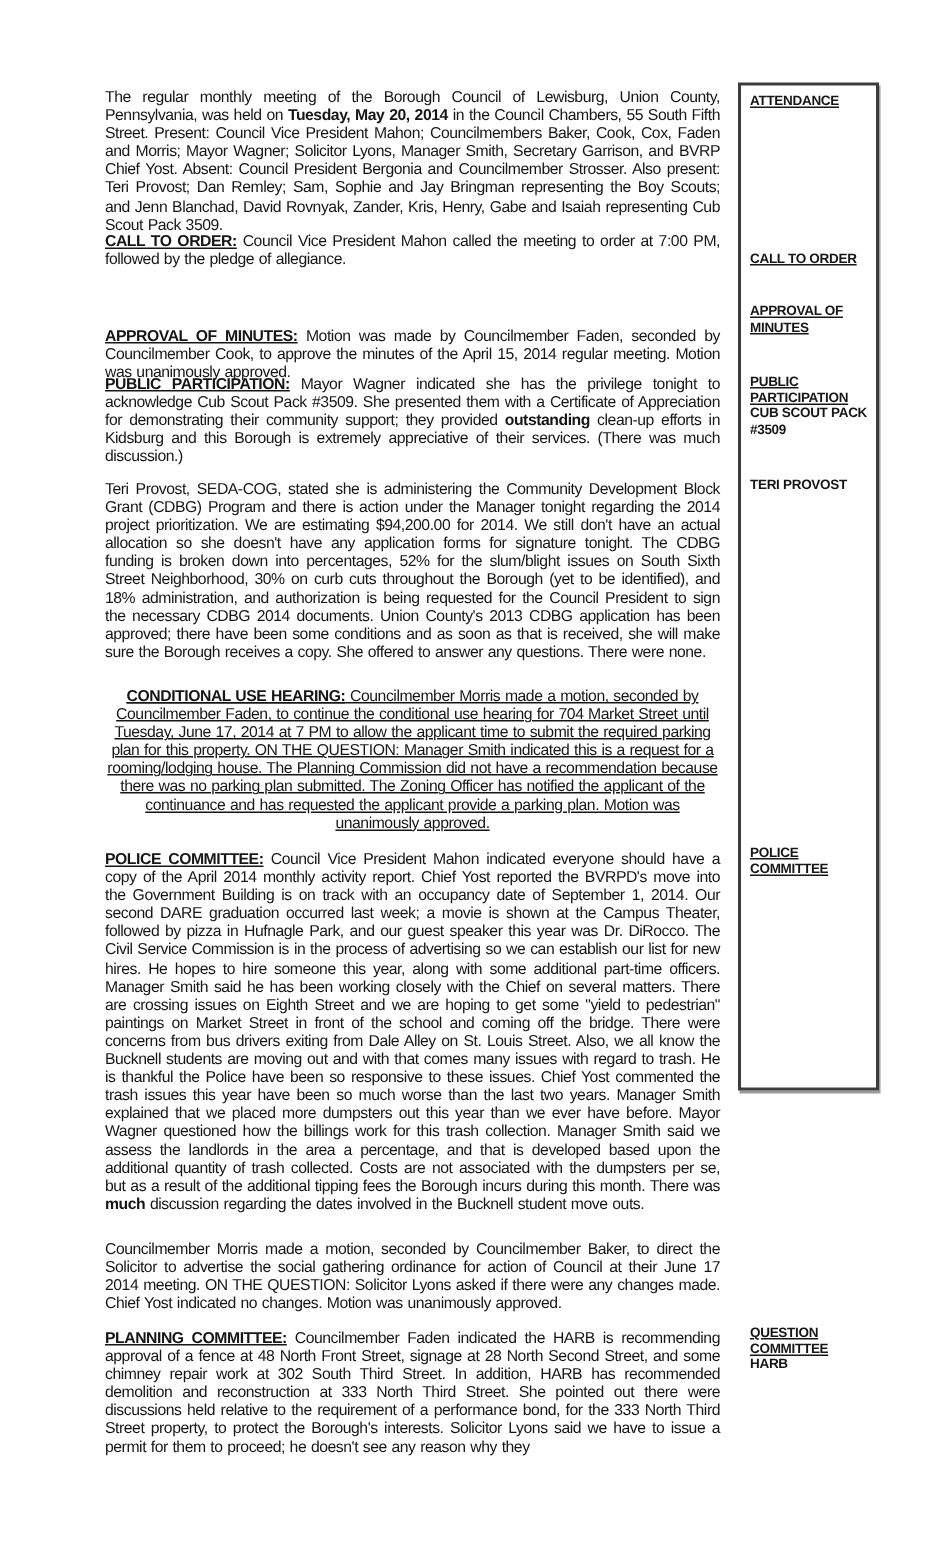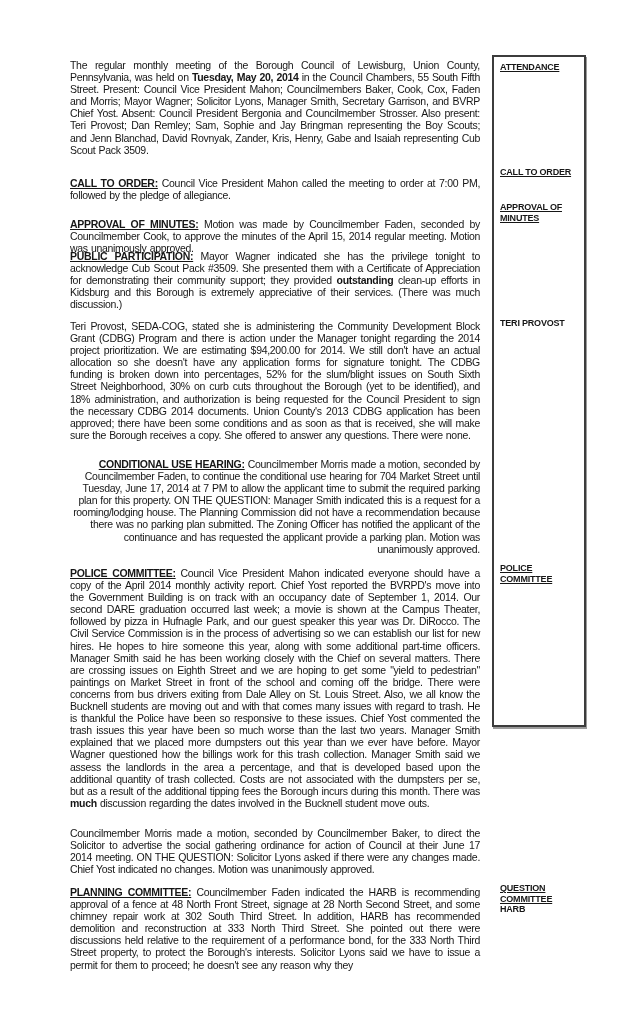--- a/index.html
+++ b/index.html
@@ -22,21 +22,21 @@
     position: absolute;
     left: 0;
     width: 410px;
     margin: 0;
     font-size: 10.5px;
     line-height: 12.1px;
     letter-spacing: -0.3px;
     word-spacing: 0.5px;
   }
   .jst { text-align: justify; }
-  .lft { text-align: right; }
+  .lft { text-align: center; text-decoration: underline; }
   .b { font-weight: 700; }
   .h { font-weight: 700; text-decoration: underline; }
   .margin-box {
     position: absolute;
     left: 492px;
     top: 55px;
     width: 94px;
     height: 672px;
     box-sizing: border-box;
     border: 2px solid #3c3c3c;
@@ -59,21 +59,21 @@
 </style>
 </head>
 <body>
 
 <div class="page">
 
   <div class="text-col">
 
     <p class="para jst" style="top:59px"><span>The regular monthly meeting of the Borough Council of Lewisburg, Union County, Pennsylvania, was held on </span><span class="b">Tuesday, May 20, 2014</span><span> in the Council Chambers, 55 South Fifth Street. Present: Council Vice President Mahon; Councilmembers Baker, Cook, Cox, Faden and Morris; Mayor Wagner; Solicitor Lyons, Manager Smith, Secretary Garrison, and BVRP Chief Yost. Absent: Council President Bergonia and Councilmember Strosser. Also present: Teri Provost; Dan Remley; Sam, Sophie and Jay Bringman representing the Boy Scouts; and Jenn Blanchad, David Rovnyak, Zander, Kris, Henry, Gabe and Isaiah representing Cub Scout Pack 3509.</span></p>
 
-    <p class="para jst" style="top:177px"><span class="h">CALL TO ORDER:</span><span> Council Vice President Mahon called the meeting to order at 7:00 PM, followed by the pledge of allegiance.</span></p>
+    <p class="para jst" style="top:155px"><span class="h">CALL TO ORDER:</span><span> Council Vice President Mahon called the meeting to order at 7:00 PM, followed by the pledge of allegiance.</span></p>
 
     <p class="para jst" style="top:218px"><span class="h">APPROVAL OF MINUTES:</span><span> Motion was made by Councilmember Faden, seconded by Councilmember Cook, to approve the minutes of the April 15, 2014 regular meeting. Motion was unanimously approved.</span></p>
 
     <p class="para jst" style="top:250px"><span class="h">PUBLIC PARTICIPATION:</span><span> Mayor Wagner indicated she has the privilege tonight to acknowledge Cub Scout Pack #3509. She presented them with a Certificate of Appreciation for demonstrating their community support; they provided </span><span class="b">outstanding</span><span> clean-up efforts in Kidsburg and this Borough is extremely appreciative of their services. (There was much discussion.)</span></p>
 
     <p class="para jst" style="top:320px"><span>Teri Provost, SEDA-COG, stated she is administering the Community Development Block Grant (CDBG) Program and there is action under the Manager tonight regarding the 2014 project prioritization. We are estimating $94,200.00 for 2014. We still don't have an actual allocation so she doesn't have any application forms for signature tonight. The CDBG funding is broken down into percentages, 52% for the slum/blight issues on South Sixth Street Neighborhood, 30% on curb cuts throughout the Borough (yet to be identified), and 18% administration, and authorization is being requested for the Council President to sign the necessary CDBG 2014 documents. Union County's 2013 CDBG application has been approved; there have been some conditions and as soon as that is received, she will make sure the Borough receives a copy. She offered to answer any questions. There were none.</span></p>
 
     <p class="para lft" style="top:458px"><span class="h">CONDITIONAL USE HEARING:</span><span> Councilmember Morris made a motion, seconded by Councilmember Faden, to continue the conditional use hearing for 704 Market Street until Tuesday, June 17, 2014 at 7 PM to allow the applicant time to submit the required parking plan for this property. ON THE QUESTION: Manager Smith indicated this is a request for a rooming/lodging house. The Planning Commission did not have a recommendation because there was no parking plan submitted. The Zoning Officer has notified the applicant of the continuance and has requested the applicant provide a parking plan. Motion was unanimously approved.</span></p>
 
     <p class="para jst" style="top:567px"><span class="h">POLICE COMMITTEE:</span><span> Council Vice President Mahon indicated everyone should have a copy of the April 2014 monthly activity report. Chief Yost reported the BVRPD's move into the Government Building is on track with an occupancy date of September 1, 2014. Our second DARE graduation occurred last week; a movie is shown at the Campus Theater, followed by pizza in Hufnagle Park, and our guest speaker this year was Dr. DiRocco. The Civil Service Commission is in the process of advertising so we can establish our list for new hires. He hopes to hire someone this year, along with some additional part-time officers. Manager Smith said he has been working closely with the Chief on several matters. There are crossing issues on Eighth Street and we are hoping to get some "yield to pedestrian" paintings on Market Street in front of the school and coming off the bridge. There were concerns from bus drivers exiting from Dale Alley on St. Louis Street. Also, we all know the Bucknell students are moving out and with that comes many issues with regard to trash. He is thankful the Police have been so responsive to these issues. Chief Yost commented the trash issues this year have been so much worse than the last two years. Manager Smith explained that we placed more dumpsters out this year than we ever have before. Mayor Wagner questioned how the billings work for this trash collection. Manager Smith said we assess the landlords in the area a percentage, and that is developed based upon the additional quantity of trash collected. Costs are not associated with the dumpsters per se, but as a result of the additional tipping fees the Borough incurs during this month. There was </span><span class="b">much</span><span> discussion regarding the dates involved in the Bucknell student move outs.</span></p>
@@ -92,20 +92,26 @@
 
     <div class="note" style="top:110px">
       <div class="nline u">CALL TO ORDER</div>
     </div>
 
     <div class="note" style="top:145px">
       <div class="nline u">APPROVAL OF</div>
       <div class="nline u">MINUTES</div>
     </div>
 
+    <div class="note" style="top:192px">
+      <div class="nline u">PUBLIC</div>
+      <div class="nline u">PARTICIPATION</div>
+      <div class="nline">CUB SCOUT PACK</div>
+      <div class="nline">#3509</div>
+    </div>
 
     <div class="note" style="top:261px">
       <div class="nline">TERI PROVOST</div>
     </div>
 
 
     <div class="note" style="top:506px">
       <div class="nline u">POLICE</div>
       <div class="nline u">COMMITTEE</div>
     </div>

